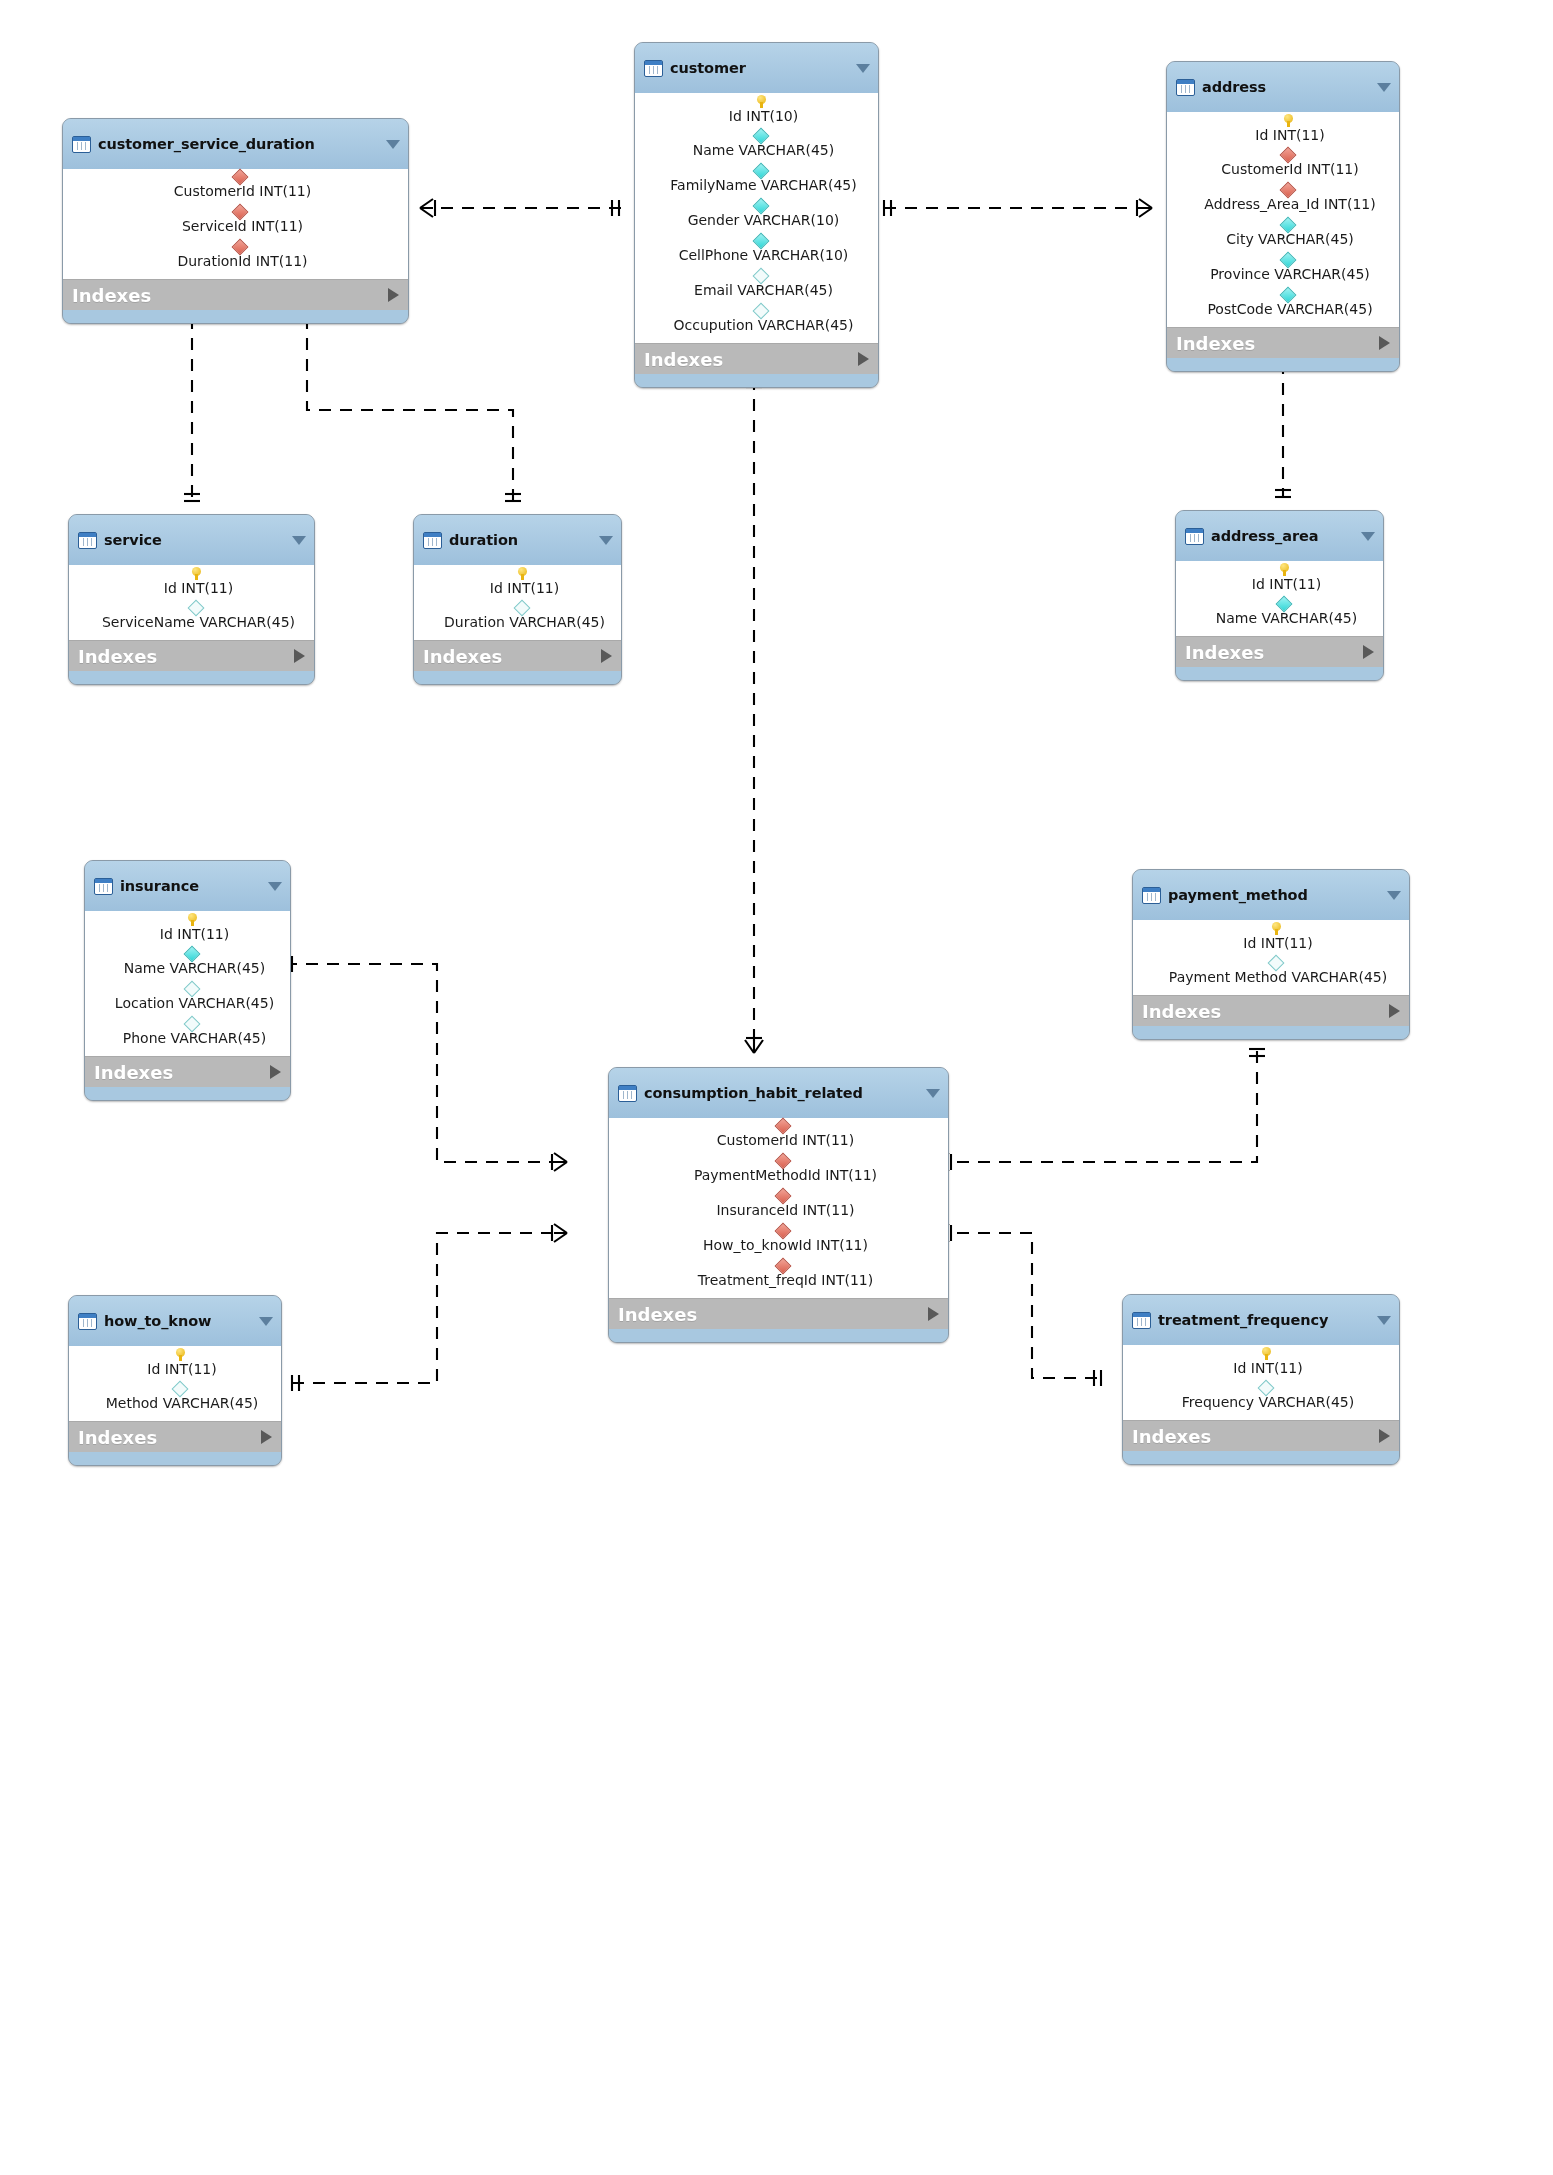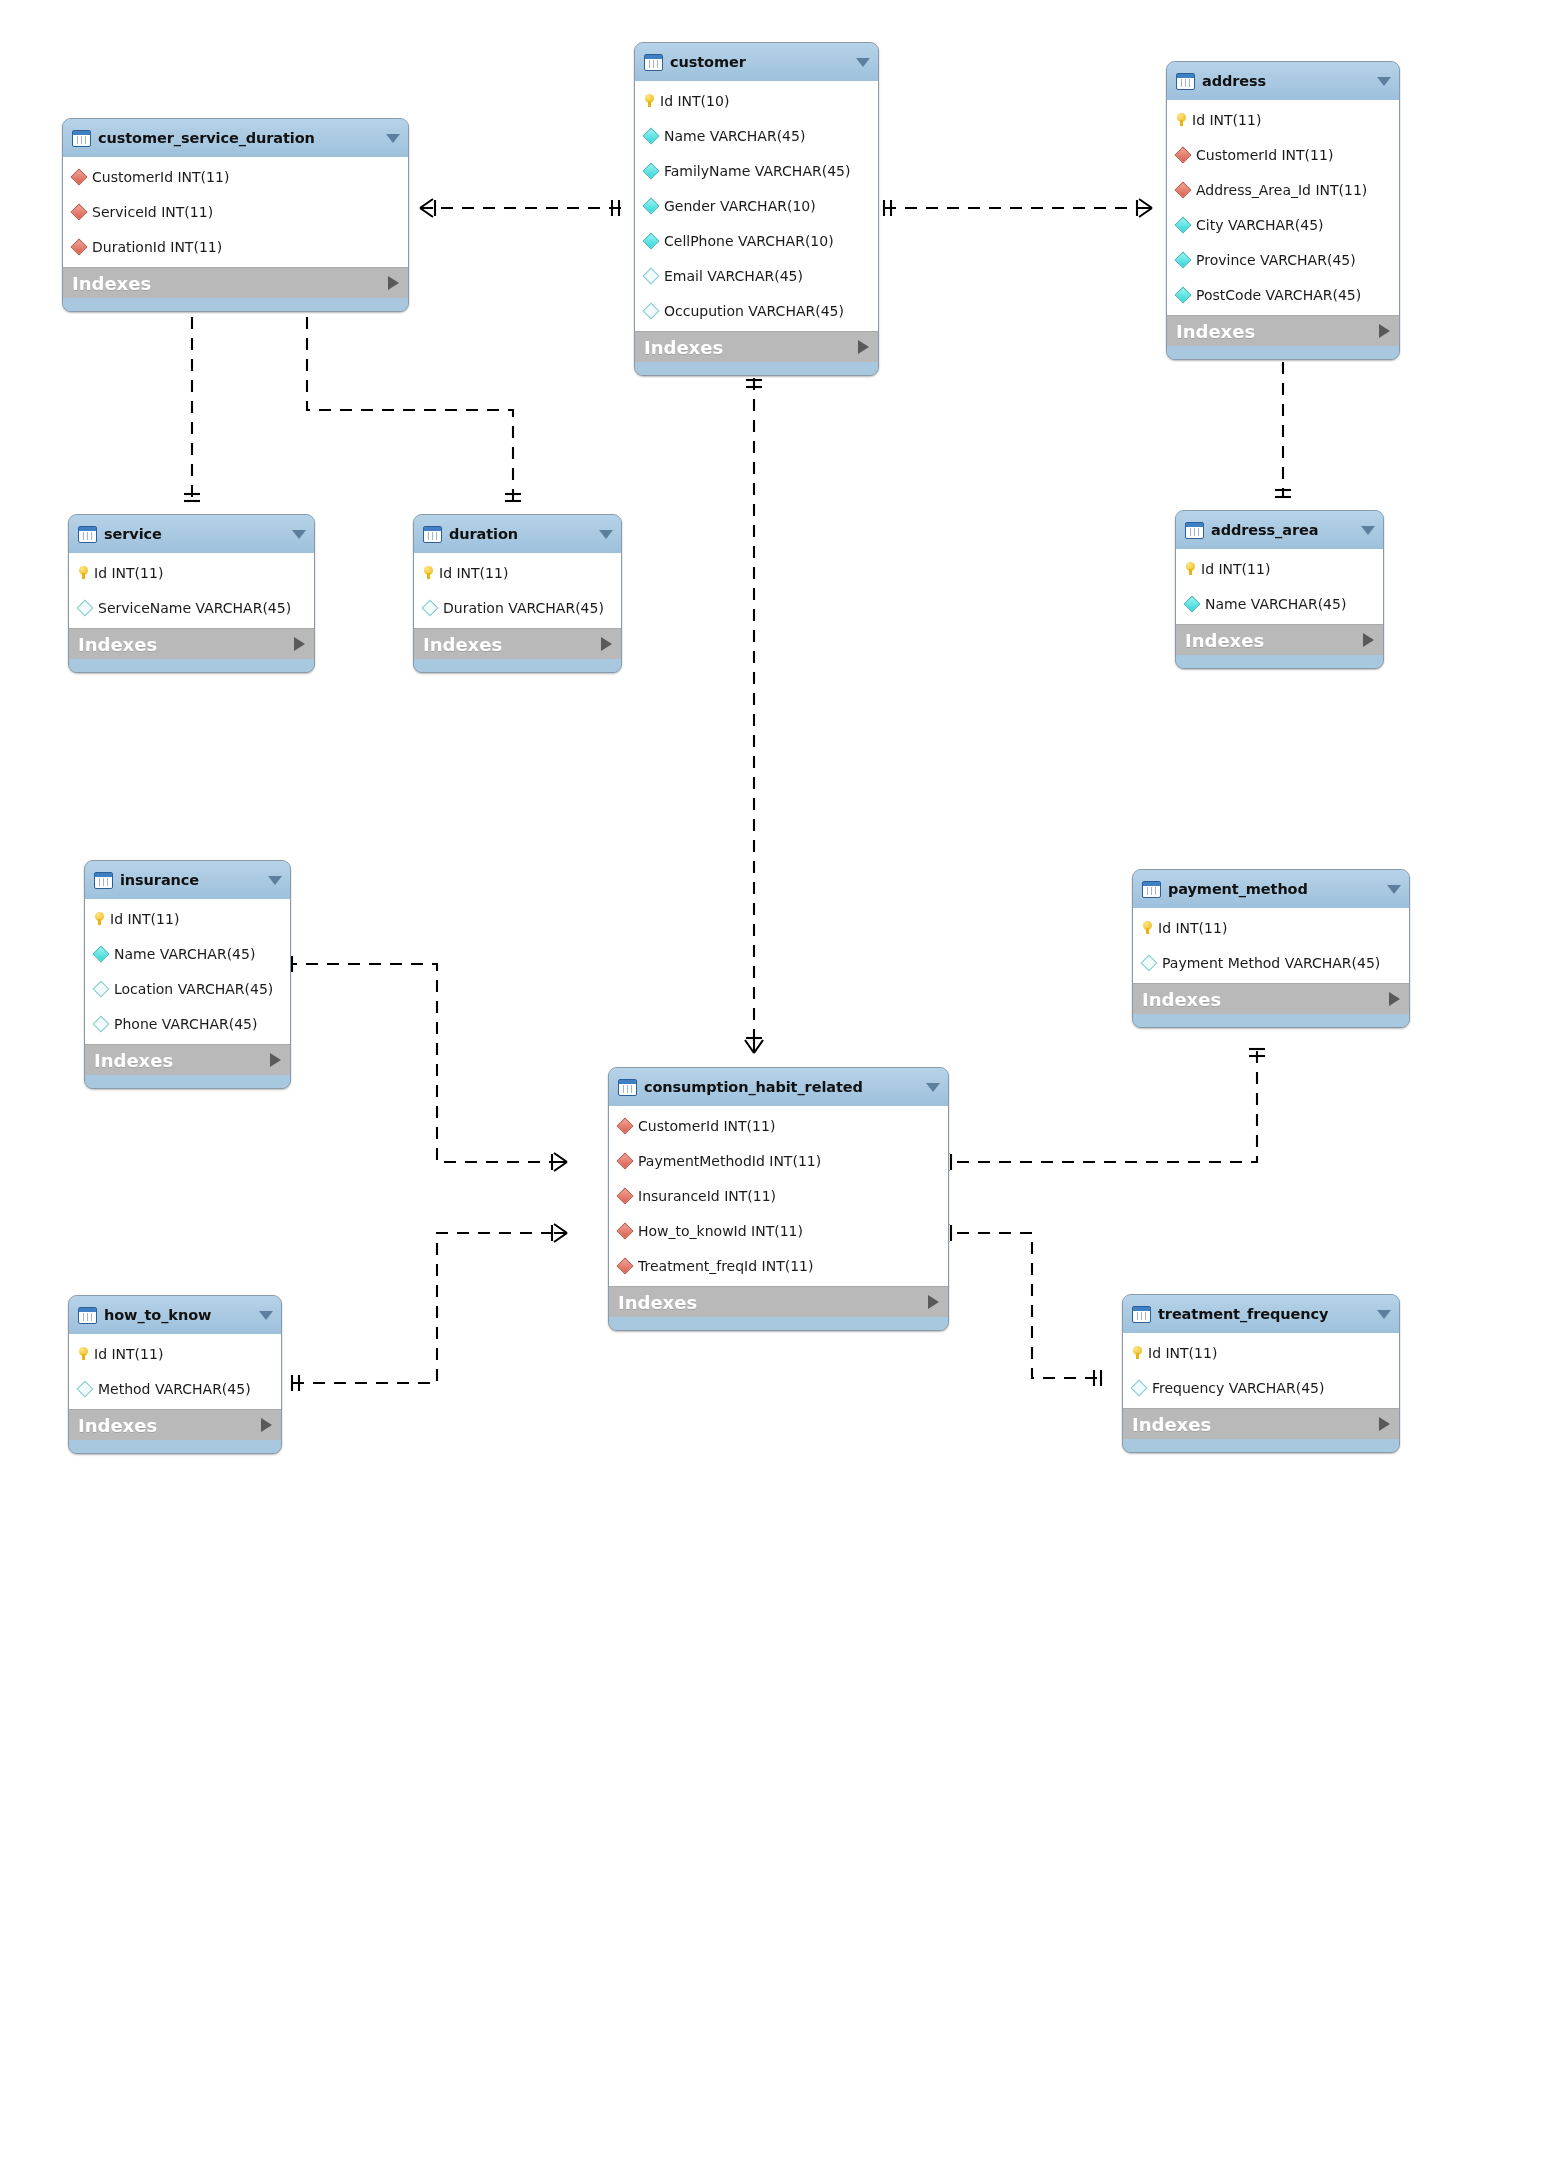--- a/index.html
+++ b/index.html
@@ -4,33 +4,33 @@
 <title>EER Diagram</title>
 <style>
   html,body{margin:0;padding:0;background:#ffffff;}
   body{font-family:"DejaVu Sans","Liberation Sans",sans-serif;}
   #canvas{position:relative;width:1553px;height:2175px;background:#ffffff;overflow:hidden;}
 
   
   .tbl{position:absolute;border:1px solid #8a9aa8;border-radius:9px;
        background:#a8c8e0;box-shadow:0 1px 2px rgba(0,0,0,.28);
        overflow:hidden;box-sizing:border-box;}
-  .tbl-hd{display:flex;align-items:center;height:38px;padding:0 8px 0 9px;
+  .tbl-hd{display:flex;align-items:center;height:50px;padding:0 8px 0 9px;
           background:linear-gradient(#b6d3e8,#9dc0dc);justify-content:flex-end;}
   .tbl-ico{width:17px;height:15px;flex:0 0 auto;margin-right:7px;position:relative;
            border:1px solid #2b5f97;border-radius:2px;background:#ffffff;}
   .tbl-ico::before{content:"";position:absolute;left:0;right:0;top:0;height:4px;background:#3f7fc4;}
   .tbl-ico::after{content:"";position:absolute;left:4px;top:5px;width:1px;height:8px;
                   background:#9fb6cc;box-shadow:4px 0 0 #9fb6cc,8px 0 0 #9fb6cc;}
   .tbl-name{font-size:14.5px;font-weight:bold;color:#111;white-space:nowrap;
             letter-spacing:-0.1px;flex:1 1 auto;}
   .caret{width:0;height:0;border-left:7px solid transparent;border-right:7px solid transparent;
          border-top:9px solid #5c7f9e;margin-left:8px;flex:0 0 auto;}
   .cols{background:#ffffff;padding:2px 0 3px 0;}
-  .col{display:flex;align-items:center;height:35px;padding-left:8px;white-space:nowrap;}
+  .col{display:flex;align-items:center;height:35px;padding-left:8px;white-space:nowrap;flex-direction:column;}
   .col-txt{font-size:14px;color:#1a1a1a;margin-left:6px;}
 
   
   .g{width:13px;height:13px;flex:0 0 auto;position:relative;}
   .g-pk{width:9px;height:13px;margin-left:2px;}
   .g-pk::before{content:"";position:absolute;left:0;top:0;width:9px;height:9px;border-radius:50%;
                 background:radial-gradient(circle at 35% 30%,#ffe680,#e8b411);}
   .g-pk::after{content:"";position:absolute;left:3px;top:7px;width:3px;height:6px;
                background:#e8b411;}
   .g-dia{transform:rotate(45deg);width:10px;height:10px;margin:0 1px 0 2px;}

